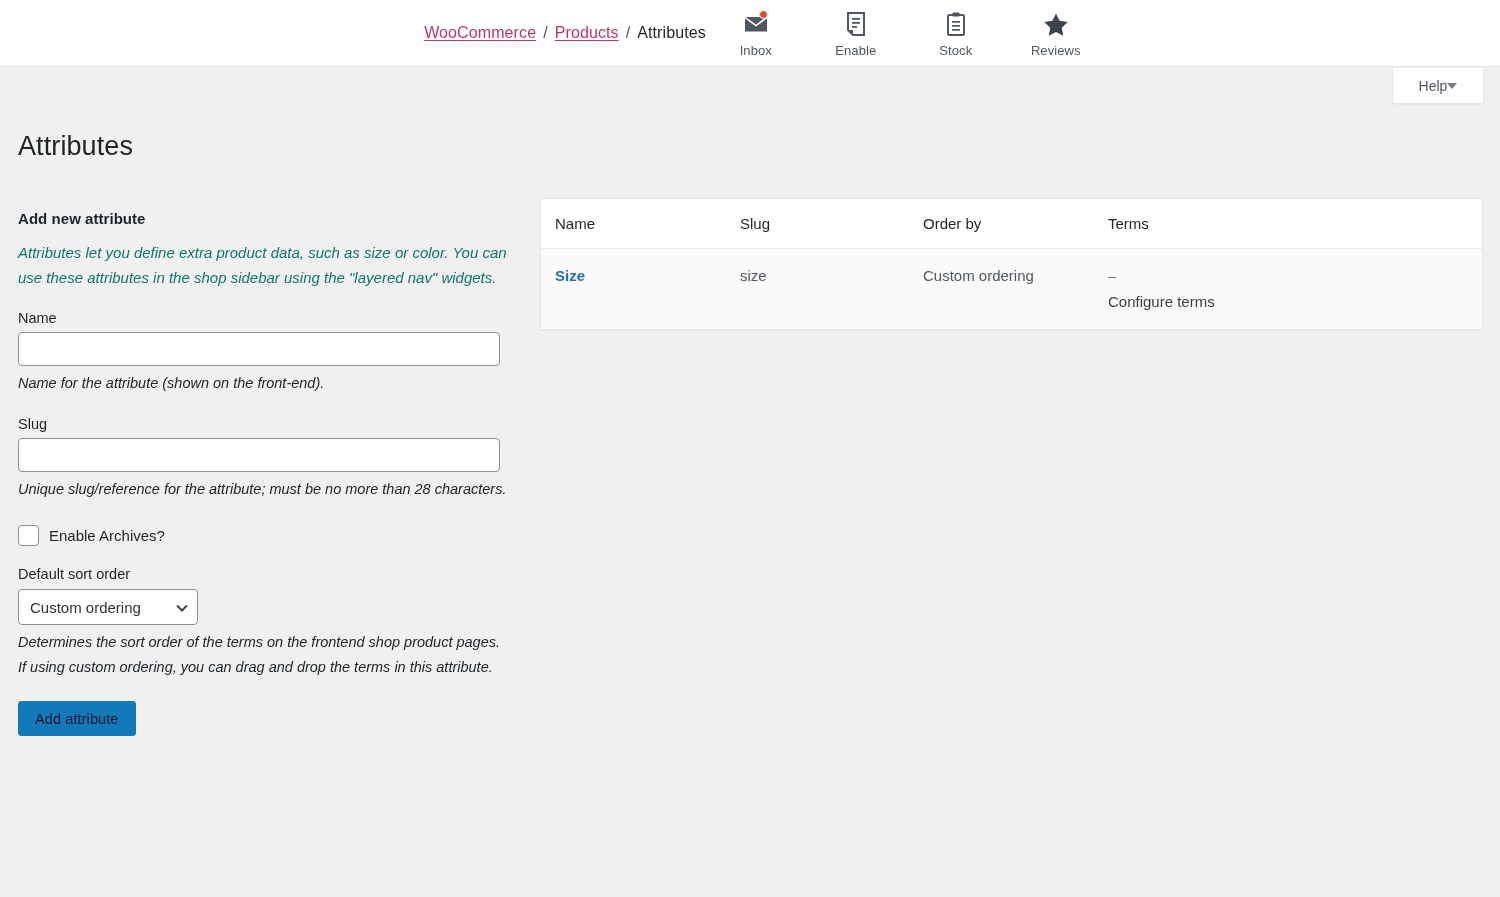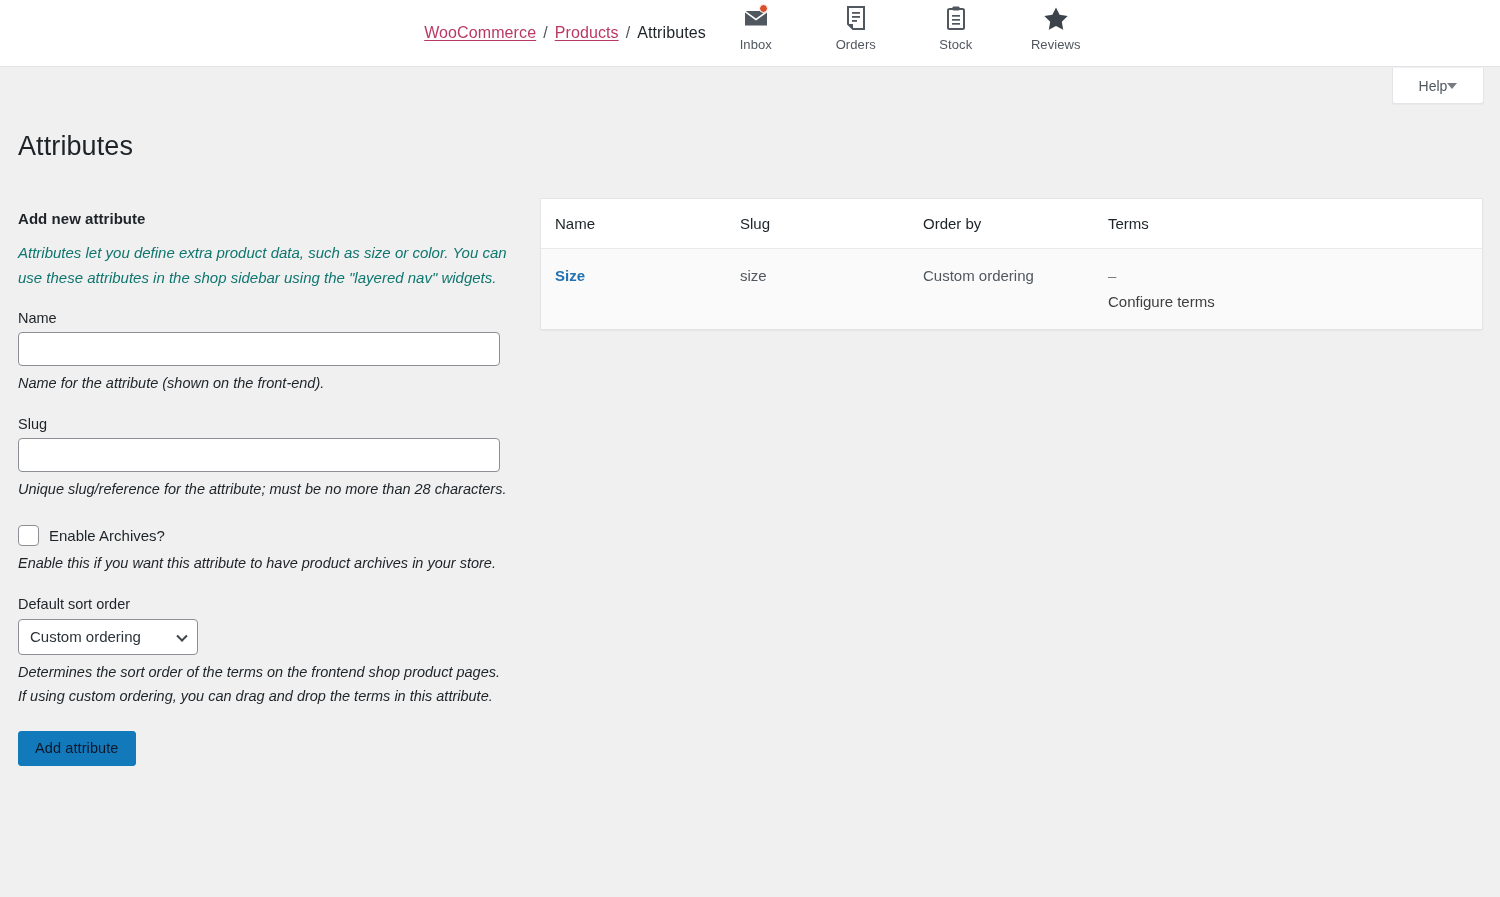--- a/index.html
+++ b/index.html
@@ -49,20 +49,21 @@
   }
   .breadcrumb .crumb-current {
     color: #1d2327;
   }
 
   .nav-icons {
     display: flex;
     align-items: flex-start;
     margin-right: 14px;
     height: 67px;
+    padding-top: 6px;
   }
   .nav-item {
     width: 100px;
     display: flex;
     flex-direction: column;
     align-items: center;
     justify-content: flex-start;
     cursor: pointer;
     position: relative;
     padding-top: 5px;
@@ -332,21 +333,21 @@
     <div class="nav-item">
       <span class="nav-glyph">
         <svg width="22" height="26" viewBox="0 0 22 26" aria-hidden="true">
           <path d="M3 2 H19 V24 H8 L3 19 Z" fill="none" stroke="#50575e" stroke-width="2"></path>
           <path d="M3 19 H8 V24 Z" fill="#50575e"></path>
           <rect x="7" y="7" width="8" height="1.8" fill="#50575e"></rect>
           <rect x="7" y="11" width="8" height="1.8" fill="#50575e"></rect>
           <rect x="7" y="15" width="5" height="1.8" fill="#50575e"></rect>
         </svg>
       </span>
-      <span class="nav-label">Orders</span>
+      <span class="nav-label">Enable</span>
     </div>
 
     <div class="nav-item">
       <span class="nav-glyph">
         <svg width="22" height="26" viewBox="0 0 22 26" aria-hidden="true">
           <rect x="3" y="4" width="16" height="20" rx="1.5" fill="none" stroke="#50575e" stroke-width="2"></rect>
           <rect x="7.5" y="1.5" width="7" height="4" rx="1" fill="#50575e"></rect>
           <rect x="7" y="10" width="8" height="1.7" fill="#50575e"></rect>
           <rect x="7" y="14" width="8" height="1.7" fill="#50575e"></rect>
           <rect x="7" y="18" width="8" height="1.7" fill="#50575e"></rect>
@@ -389,21 +390,20 @@
   <div class="field-block">
     <label class="field-label">Slug</label>
     <input class="text-input" type="text" placeholder="" style="">
     <p class="help-italic">Unique slug/reference for the attribute; must be no more than 28 characters.</p>
   </div>
 
   <div class="checkbox-row">
     <span class="cbox"></span>
     <span class="cbox-label">Enable Archives?</span>
   </div>
-  <p class="help-italic">Enable this if you want this attribute to have product archives in your store.</p>
 
   <div class="field-block">
     <label class="field-label">Default sort order</label>
     <span class="select-wrap">
       <select class="styled-select">
         <option>Custom ordering</option>
       </select>
       <span class="select-chev"></span>
     </span>
     <p class="help-italic">Determines the sort order of the terms on the frontend shop product pages. If using custom ordering, you can drag and drop the terms in this attribute.</p>

